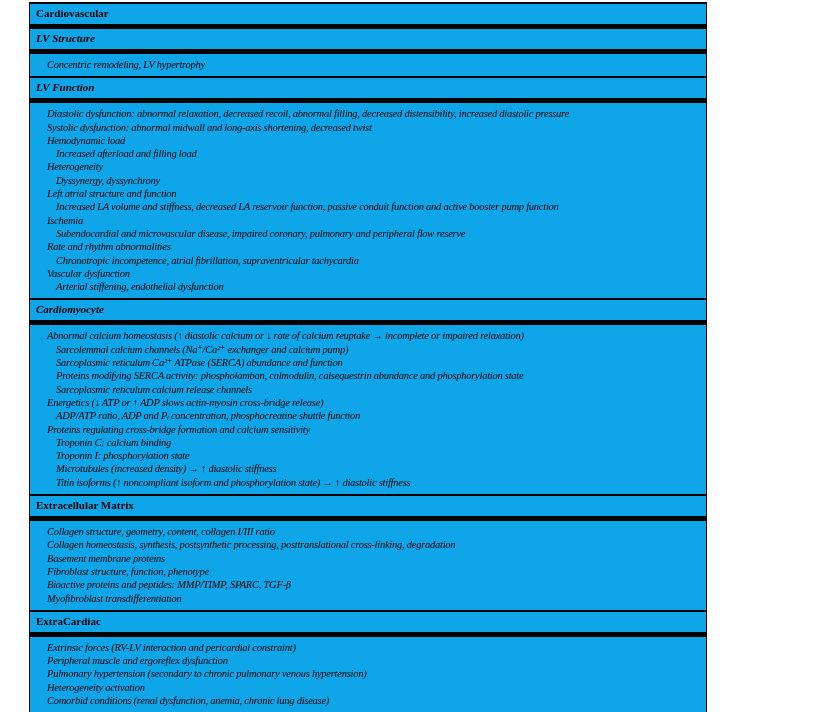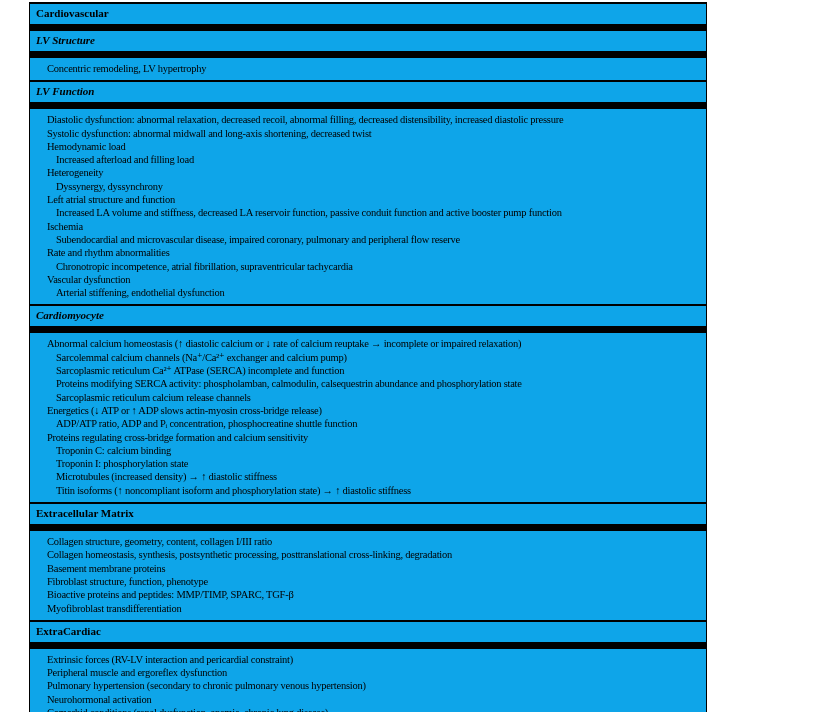--- a/index.html
+++ b/index.html
@@ -16,39 +16,40 @@
     position: absolute;
     left: 29px;
     top: 2px;
     width: 678px;
     box-sizing: border-box;
     border: 1px solid #000;
     border-top-width: 2px;
     border-bottom-width: 2px;
     background: #0ea5e9;
   }
-  .row { border-top: 7px solid #000000; }
+  .row { border-top: 5px solid #000000; }
   .row:first-child { border-top: 0; }
   .row.thick { border-top-width: 2px; }
   .hrow {
     font-size: 11px;
     line-height: 13px;
     padding: 3px 6px 4px 6px;
     white-space: nowrap;
     overflow: hidden;
   }
   .hrow.bold { font-weight: 700; }
   .hrow.italic { font-weight: 700; font-style: italic; }
   .crow { padding: 4px 2px 5px 0; }
   .line {
     font-size: 10.5px;
     line-height: 13.3px;
     letter-spacing: -0.25px;
     white-space: nowrap;
     overflow: hidden;
+    font-style: italic;
   }
   .line.i1 { padding-left: 17px; }
   .line.i2 { padding-left: 26px; }
 </style>
 </head>
 <body>
 
 <div class="table-frame">
     <div class="row hrow bold"><span>Cardiovascular</span></div>
     <div class="row hrow italic"><span>LV Structure</span></div>
@@ -69,21 +70,21 @@
       <div class="line i2">Subendocardial and microvascular disease, impaired coronary, pulmonary and peripheral flow reserve</div>
       <div class="line i1">Rate and rhythm abnormalities</div>
       <div class="line i2">Chronotropic incompetence, atrial fibrillation, supraventricular tachycardia</div>
       <div class="line i1">Vascular dysfunction</div>
       <div class="line i2">Arterial stiffening, endothelial dysfunction</div>
     </div>
     <div class="row thick hrow italic"><span>Cardiomyocyte</span></div>
     <div class="row crow">
       <div class="line i1">Abnormal calcium homeostasis (↑ diastolic calcium or ↓ rate of calcium reuptake → incomplete or impaired relaxation)</div>
       <div class="line i2">Sarcolemmal calcium channels (Na⁺/Ca²⁺ exchanger and calcium pump)</div>
-      <div class="line i2">Sarcoplasmic reticulum Ca²⁺ ATPase (SERCA) incomplete and function</div>
+      <div class="line i2">Sarcoplasmic reticulum Ca²⁺ ATPase (SERCA) abundance and function</div>
       <div class="line i2">Proteins modifying SERCA activity: phospholamban, calmodulin, calsequestrin abundance and phosphorylation state</div>
       <div class="line i2">Sarcoplasmic reticulum calcium release channels</div>
       <div class="line i1">Energetics (↓ ATP or ↑ ADP slows actin-myosin cross-bridge release)</div>
       <div class="line i2">ADP/ATP ratio, ADP and Pᵢ concentration, phosphocreatine shuttle function</div>
       <div class="line i1">Proteins regulating cross-bridge formation and calcium sensitivity</div>
       <div class="line i2">Troponin C: calcium binding</div>
       <div class="line i2">Troponin I: phosphorylation state</div>
       <div class="line i2">Microtubules (increased density) → ↑ diastolic stiffness</div>
       <div class="line i2">Titin isoforms (↑ noncompliant isoform and phosphorylation state) → ↑ diastolic stiffness</div>
     </div>
@@ -94,16 +95,16 @@
       <div class="line i1">Basement membrane proteins</div>
       <div class="line i1">Fibroblast structure, function, phenotype</div>
       <div class="line i1">Bioactive proteins and peptides: MMP/TIMP, SPARC, TGF-β</div>
       <div class="line i1">Myofibroblast transdifferentiation</div>
     </div>
     <div class="row thick hrow bold"><span>ExtraCardiac</span></div>
     <div class="row crow">
       <div class="line i1">Extrinsic forces (RV-LV interaction and pericardial constraint)</div>
       <div class="line i1">Peripheral muscle and ergoreflex dysfunction</div>
       <div class="line i1">Pulmonary hypertension (secondary to chronic pulmonary venous hypertension)</div>
-      <div class="line i1">Neurohormonal activation</div>
+      <div class="line i1">Heterogeneity activation</div>
       <div class="line i1">Comorbid conditions (renal dysfunction, anemia, chronic lung disease)</div>
     </div>
   </div>
 
 </body></html>

